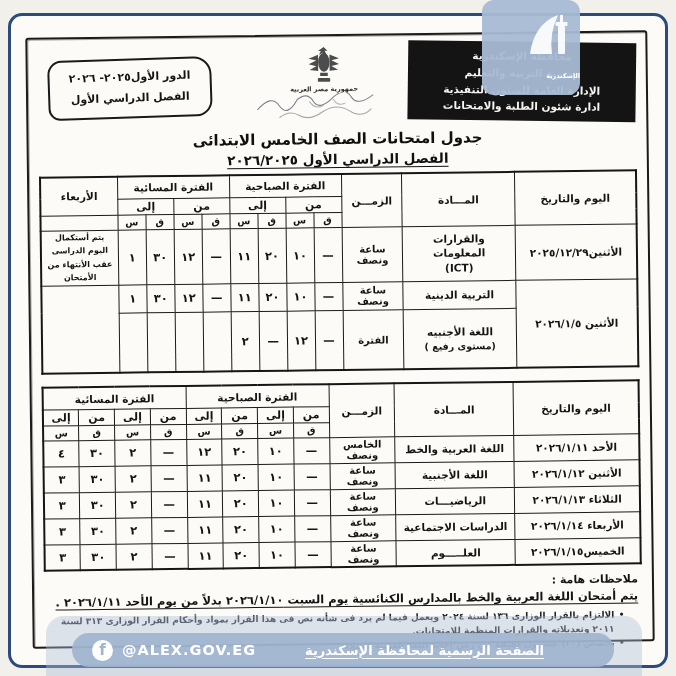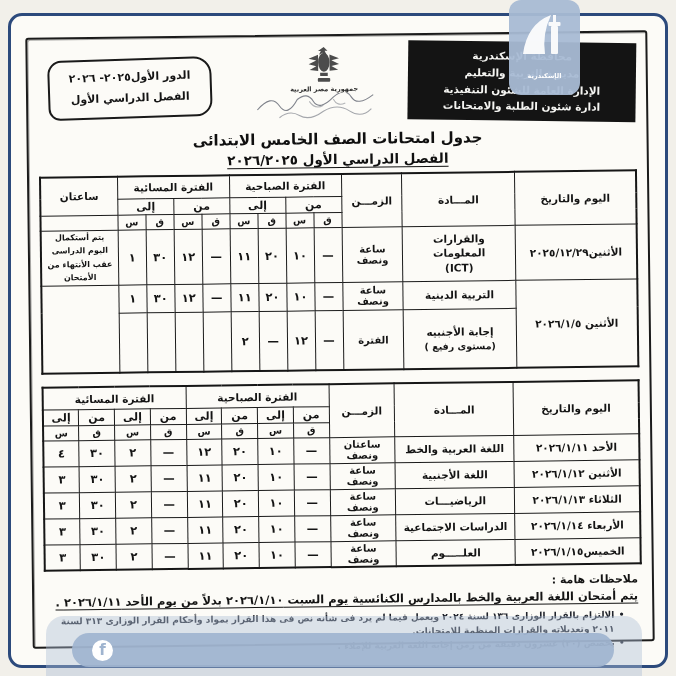--- a/index.html
+++ b/index.html
@@ -53,22 +53,22 @@
   
   .notes{margin-top:8px;direction:rtl;text-align:right;color:#141414;padding:0 4px;}
   .notes-heading{font-size:11px;font-weight:700;}
   .notes-main{font-size:11.5px;font-weight:700;margin-top:3px;text-decoration:underline;
               text-underline-offset:3px;white-space:nowrap;letter-spacing:-.2px;}
   .bullets{margin-top:6px;padding-right:14px;}
   .bullet{position:relative;font-size:9px;font-weight:700;color:#20242c;line-height:1.55;
           padding-right:10px;}
   .bullet::before{content:"•";position:absolute;right:0;top:0;}
   
-  .badge{position:absolute;top:0;right:96px;width:71px;height:95px;border-radius:12px;
-         background:rgba(168,187,212,.95);text-align:center;padding-top:10px;box-sizing:border-box;z-index:6;}
+  .badge{position:absolute;top:0;right:96px;width:98px;height:95px;border-radius:12px;
+         background:rgba(168,187,212,.95);text-align:right;padding-top:10px;box-sizing:border-box;z-index:6;}
   .badge .wm-label{font-size:6.5px;font-weight:700;color:#ffffff;margin-top:2px;letter-spacing:1px;}
   .tint{position:absolute;left:46px;right:34px;bottom:0;height:60px;
         background:rgba(174,191,215,.42);border-radius:18px 18px 0 0;z-index:4;pointer-events:none;}
   .banner{position:absolute;left:72px;right:62px;bottom:9px;height:34px;border-radius:18px;
           background:rgba(159,180,207,.92);display:flex;direction:ltr;align-items:center;
           padding:0 10px 0 20px;box-sizing:border-box;z-index:5;}
   .fb-circle{width:21px;height:21px;border-radius:50%;background:#ffffff;color:#9fb4cf;
              display:inline-flex;align-items:center;justify-content:center;font-weight:700;
              font-size:15px;margin-right:9px;}
   .fb-circle::before{content:"f";}
@@ -138,21 +138,21 @@
             <col style="width:4.6%">
           <col style="width:12.7%">
         </colgroup>
         <thead>
           <tr class="h1">
             <th rowspan="3">اليوم والتاريخ</th>
             <th rowspan="3">المـــادة</th>
             <th rowspan="3">الزمـــن</th>
             <th colspan="4">الفترة الصباحية</th>
             <th colspan="4">الفترة المسائية</th>
-            <th rowspan="2">ساعتان</th>
+            <th rowspan="2">الأربعاء</th>
           </tr>
           <tr class="h2">
             <th colspan="2">من</th>
             <th colspan="2">إلى</th>
             <th colspan="2">من</th>
             <th colspan="2">إلى</th>
           </tr>
           <tr class="h3">
             <th>ق</th>
             <th>س</th>
@@ -192,21 +192,21 @@
             <td class="num">٢٠</td>
             <td class="num">١١</td>
             <td class="num">—</td>
             <td class="num">١٢</td>
             <td class="num">٣٠</td>
             <td class="num">١</td>
             <td class="notecell" rowspan="2"></td>
           </tr>
           <tr class="r2">
             <td class="subj">
-              <div>إجابة الأجنبيه</div>
+              <div>اللغة الأجنبيه</div>
               <div class="l2">(مستوى رفيع )</div>
             </td>
             <td class="dur">الفترة</td>
             <td class="num">—</td>
             <td class="num">١٢</td>
             <td class="num">—</td>
             <td class="num">٢</td>
             <td class="num"></td>
             <td class="num"></td>
             <td class="num"></td>
@@ -255,21 +255,21 @@
             <th>ق</th>
             <th>س</th>
             <th>ق</th>
             <th>س</th>
           </tr>
         </thead>
         <tbody>
           <tr>
             <td class="date">الأحد ٢٠٢٦/١/١١</td>
             <td class="subj">اللغة العربية والخط</td>
-            <td class="dur">ساعتان ونصف</td>
+            <td class="dur">الخامس ونصف</td>
             <td class="num">—</td>
             <td class="num">١٠</td>
             <td class="num">٢٠</td>
             <td class="num">١٢</td>
             <td class="num">—</td>
             <td class="num">٢</td>
             <td class="num">٣٠</td>
             <td class="num">٤</td>
           </tr>
           <tr>
@@ -336,20 +336,22 @@
         </div>
       </div>
 
     </div>
   </div>
 
   <div class="tint"></div>
 
   <div class="banner">
     <span class="fb-circle"></span>
+    <span class="fb-handle">@ALEX.GOV.EG</span>
+    <span class="page-label">الصفحة الرسمية لمحافظة الإسكندرية</span>
   </div>
 
   <div class="badge">
     <span>
       <svg width="56" height="56" viewBox="0 0 56 56" fill="#fdfdfd" opacity="0.95">
         <path d="M6 44 Q10 14 34 5 Q25 24 28 44 Z"></path>
         <rect x="34" y="16" width="7" height="28" rx="1"></rect>
         <rect x="31.5" y="12" width="12" height="4" rx="1"></rect>
         <rect x="36" y="5" width="3" height="7"></rect>
       </svg>

